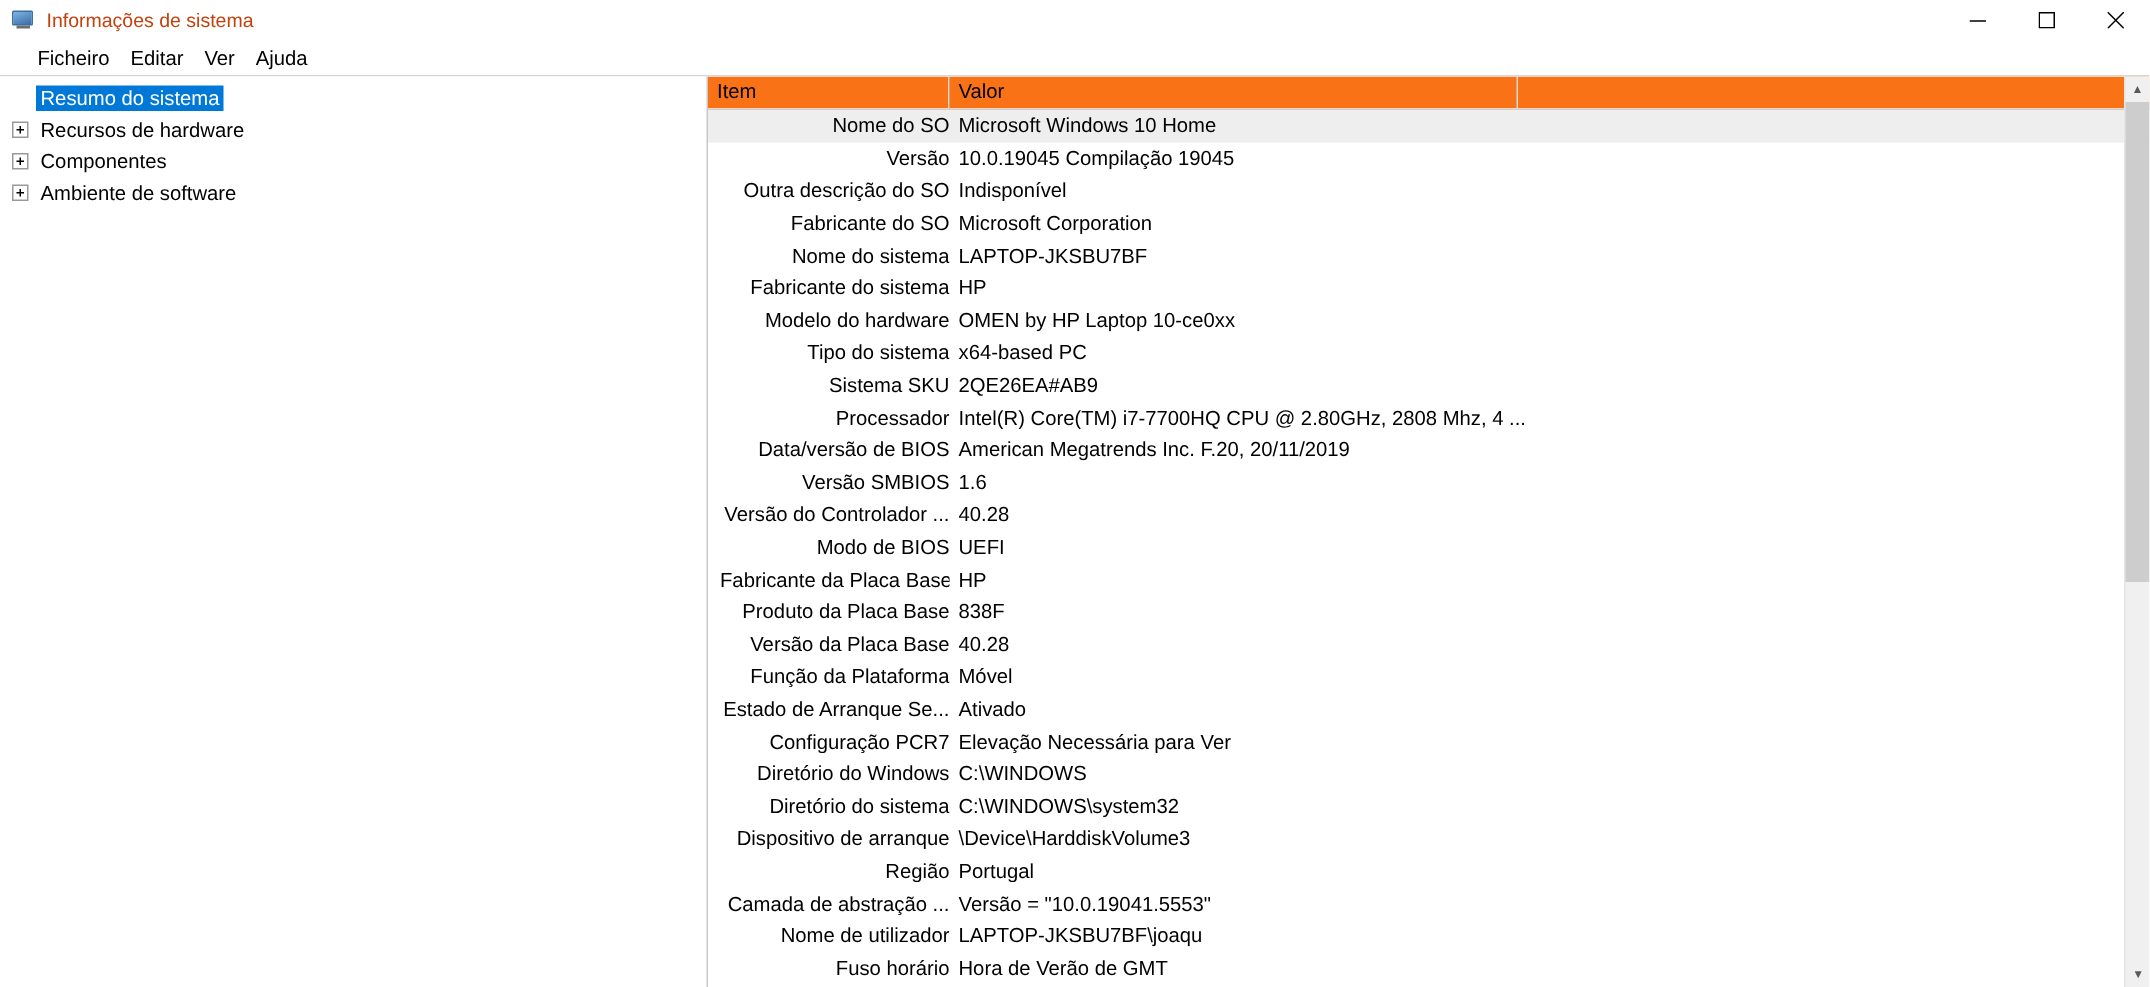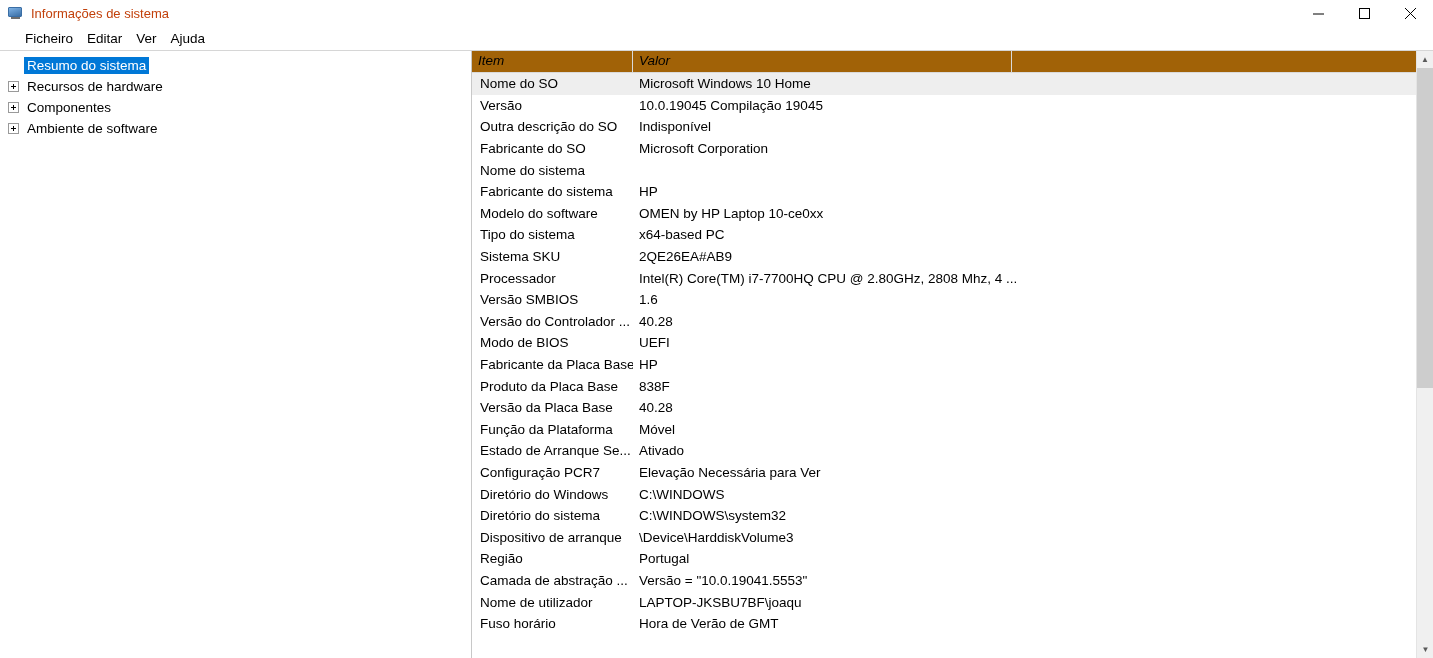--- a/index.html
+++ b/index.html
@@ -140,42 +140,42 @@
   .list-header {
     display: flex;
     height: 22px;
     background: #ffffff;
     font-size: 13.5px;
   }
   .list-header .col {
     border-right: 1px solid #d9d9d9;
     border-bottom: 1px solid #d9d9d9;
     padding: 2px 0 0 6px;
-    background: #a16207;
-    white-space: nowrap;
-    overflow: hidden;
-    font-style: italic;
+    background: #f97316;
+    white-space: nowrap;
+    overflow: hidden;
   }
   .col-item { width: 161px; flex: 0 0 161px; }
   .col-value { width: 379px; flex: 0 0 379px; }
   .col-rest { flex: 1 1 auto; border-right: none !important; }
 
   .rows { }
   .row {
     display: flex;
     height: 21.6px;
     font-size: 13.5px;
     align-items: center;
   }
   .row.alt { background: #eeeeee; }
   .cell-item {
     width: 161px; flex: 0 0 161px;
     padding-left: 8px;
     white-space: nowrap;
     overflow: hidden;
+    text-align: right;
   }
   .cell-value {
     flex: 1 1 auto;
     padding-left: 6px;
     white-space: nowrap;
     overflow: hidden;
   }
 
   
   .vscroll {
@@ -281,40 +281,45 @@
         <div class="row">
           <div class="cell-item">Outra descrição do SO</div>
           <div class="cell-value">Indisponível</div>
         </div>
         <div class="row">
           <div class="cell-item">Fabricante do SO</div>
           <div class="cell-value">Microsoft Corporation</div>
         </div>
         <div class="row">
           <div class="cell-item">Nome do sistema</div>
+          <div class="cell-value">LAPTOP-JKSBU7BF</div>
         </div>
         <div class="row">
           <div class="cell-item">Fabricante do sistema</div>
           <div class="cell-value">HP</div>
         </div>
         <div class="row">
-          <div class="cell-item">Modelo do software</div>
+          <div class="cell-item">Modelo do hardware</div>
           <div class="cell-value">OMEN by HP Laptop 10-ce0xx</div>
         </div>
         <div class="row">
           <div class="cell-item">Tipo do sistema</div>
           <div class="cell-value">x64-based PC</div>
         </div>
         <div class="row">
           <div class="cell-item">Sistema SKU</div>
           <div class="cell-value">2QE26EA#AB9</div>
         </div>
         <div class="row">
           <div class="cell-item">Processador</div>
           <div class="cell-value">Intel(R) Core(TM) i7-7700HQ CPU @ 2.80GHz, 2808 Mhz, 4 ...</div>
+        </div>
+        <div class="row">
+          <div class="cell-item">Data/versão de BIOS</div>
+          <div class="cell-value">American Megatrends Inc. F.20, 20/11/2019</div>
         </div>
         <div class="row">
           <div class="cell-item">Versão SMBIOS</div>
           <div class="cell-value">1.6</div>
         </div>
         <div class="row">
           <div class="cell-item">Versão do Controlador ...</div>
           <div class="cell-value">40.28</div>
         </div>
         <div class="row">

